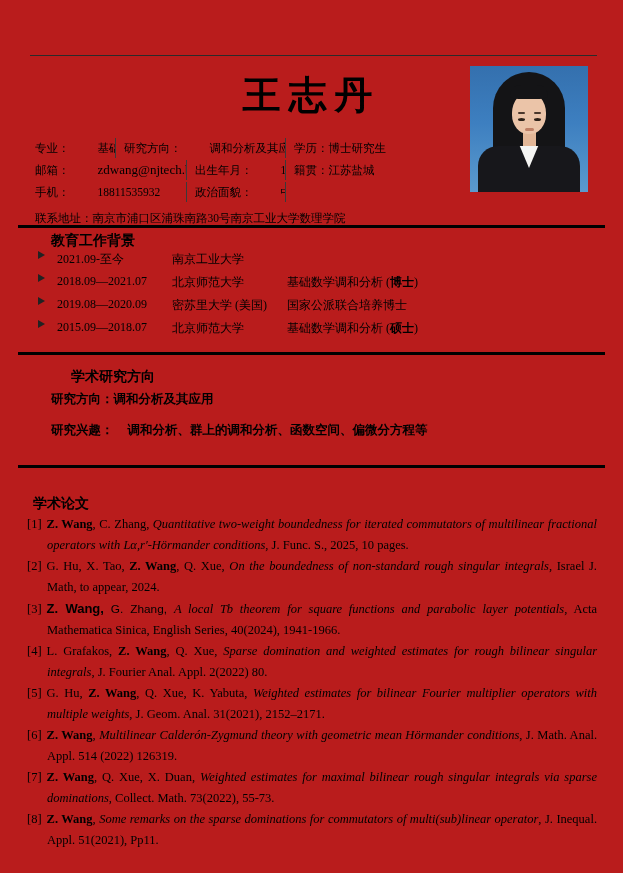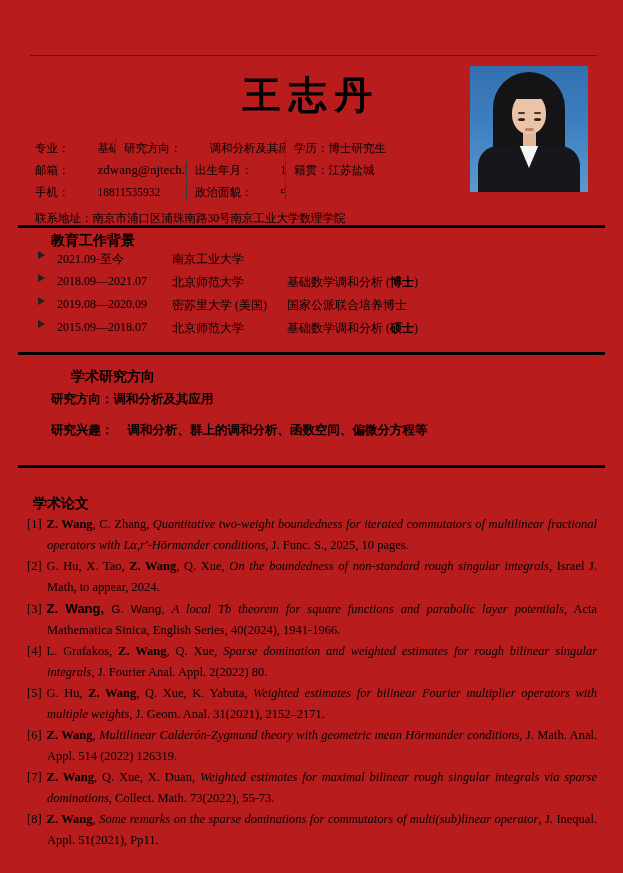--- a/index.html
+++ b/index.html
@@ -170,21 +170,21 @@
   <div class="r-line r-dir"><span>研究方向：</span><span>调和分析及其应用</span></div>
   <div class="r-line r-int"><span>研究兴趣：</span><span class="int-gap">调和分析、群上的调和分析、函数空间、偏微分方程等</span></div>
 
   <div class="rule rule-3"></div>
   <div class="h1 pub-h">学术论文</div>
   <div class="pub-list">
   <div class="pub-item"><span class="p-num">[1]</span><span class="p-body"><span class="sg-b">Z. Wang</span><span class="sg-p">, C. Zhang, </span><span class="sg-i">Quantitative two-weight boundedness for iterated commutators of multilinear fractional operators with Lα,r′-Hörmander conditions</span><span class="sg-p">, J. Func. S., 2025, 10 pages.</span></span></div>
 
   <div class="pub-item"><span class="p-num">[2]</span><span class="p-body"><span class="sg-p">G. Hu, X. Tao, </span><span class="sg-b">Z. Wang</span><span class="sg-p">, Q. Xue, </span><span class="sg-i">On the boundedness of non-standard rough singular integrals</span><span class="sg-p">, Israel J. Math, to appear, 2024.</span></span></div>
 
-  <div class="pub-item"><span class="p-num">[3]</span><span class="p-body"><span class="sg-bs">Z. Wang,</span><span class="sg-sans"> G. Wang, </span><span class="sg-i">A local Tb theorem for square functions and parabolic layer potentials</span><span class="sg-p">, Acta Mathematica Sinica, English Series, 40(2024), 1941-1966.</span></span></div>
+  <div class="pub-item"><span class="p-num">[3]</span><span class="p-body"><span class="sg-bs">Z. Wang,</span><span class="sg-sans"> G. Zhang, </span><span class="sg-i">A local Tb theorem for square functions and parabolic layer potentials</span><span class="sg-p">, Acta Mathematica Sinica, English Series, 40(2024), 1941-1966.</span></span></div>
 
   <div class="pub-item"><span class="p-num">[4]</span><span class="p-body"><span class="sg-p">L. Grafakos, </span><span class="sg-b">Z. Wang</span><span class="sg-p">, Q. Xue, </span><span class="sg-i">Sparse domination and weighted estimates for rough bilinear singular integrals</span><span class="sg-p">, J. Fourier Anal. Appl. 2(2022) 80.</span></span></div>
 
   <div class="pub-item"><span class="p-num">[5]</span><span class="p-body"><span class="sg-p">G. Hu, </span><span class="sg-b">Z. Wang</span><span class="sg-p">, Q. Xue, K. Yabuta, </span><span class="sg-i">Weighted estimates for bilinear Fourier multiplier operators with multiple weights</span><span class="sg-p">, J. Geom. Anal. 31(2021), 2152–2171.</span></span></div>
 
   <div class="pub-item"><span class="p-num">[6]</span><span class="p-body"><span class="sg-b">Z. Wang</span><span class="sg-p">, </span><span class="sg-i">Multilinear Calderón-Zygmund theory with geometric mean Hörmander conditions</span><span class="sg-p">, J. Math. Anal. Appl. 514 (2022) 126319.</span></span></div>
 
   <div class="pub-item"><span class="p-num">[7]</span><span class="p-body"><span class="sg-b">Z. Wang</span><span class="sg-p">, Q. Xue, X. Duan, </span><span class="sg-i">Weighted estimates for maximal bilinear rough singular integrals via sparse dominations</span><span class="sg-p">, Collect. Math. 73(2022), 55-73.</span></span></div>
 
   <div class="pub-item"><span class="p-num">[8]</span><span class="p-body"><span class="sg-b">Z. Wang</span><span class="sg-p">, </span><span class="sg-i">Some remarks on the sparse dominations for commutators of multi(sub)linear operator</span><span class="sg-p">, J. Inequal. Appl. 51(2021), Pp11.</span></span></div>

